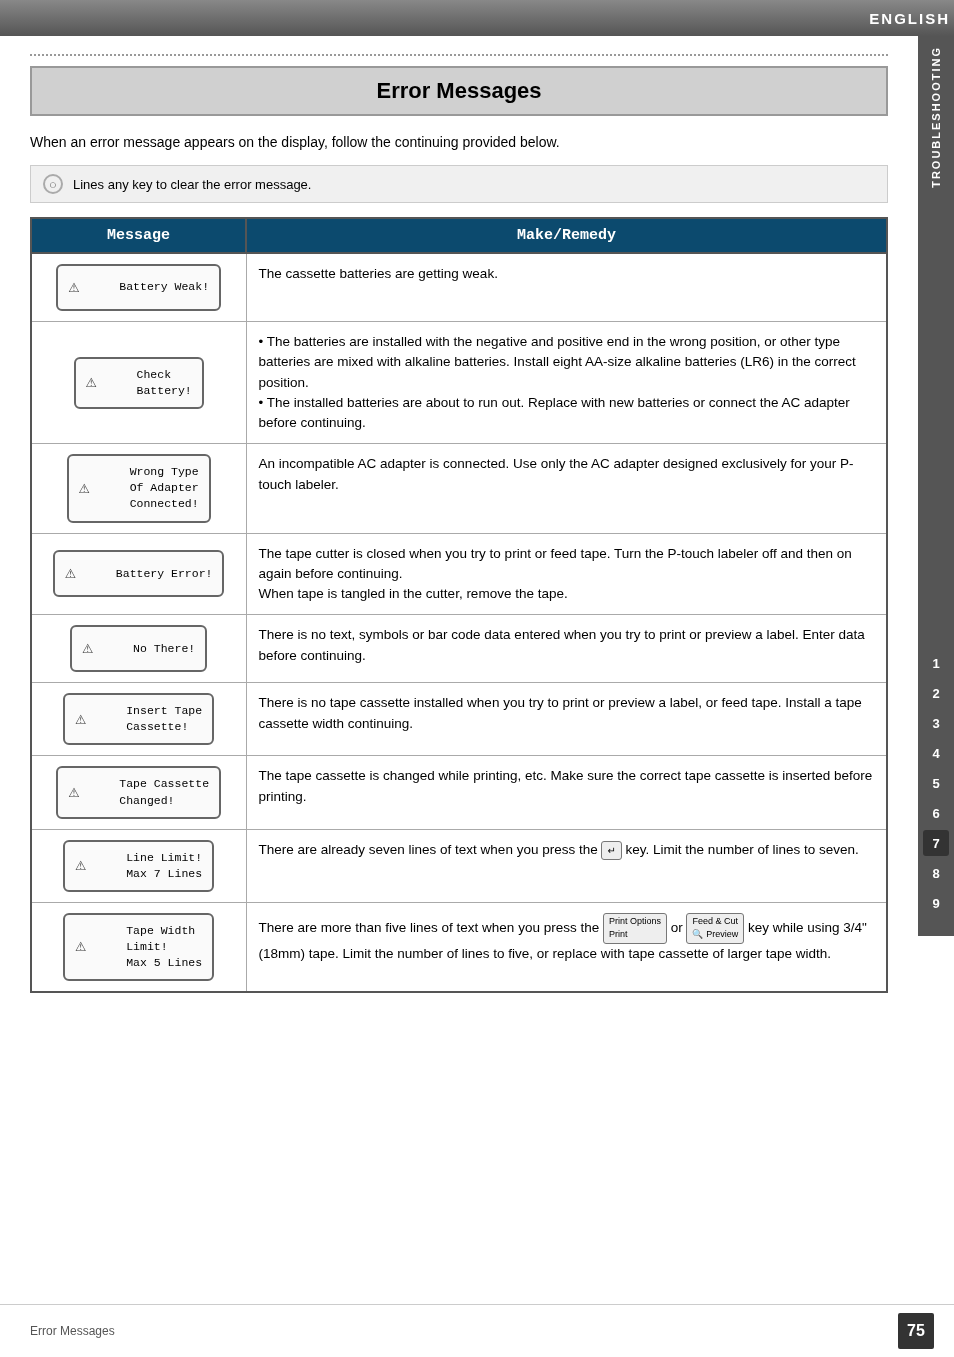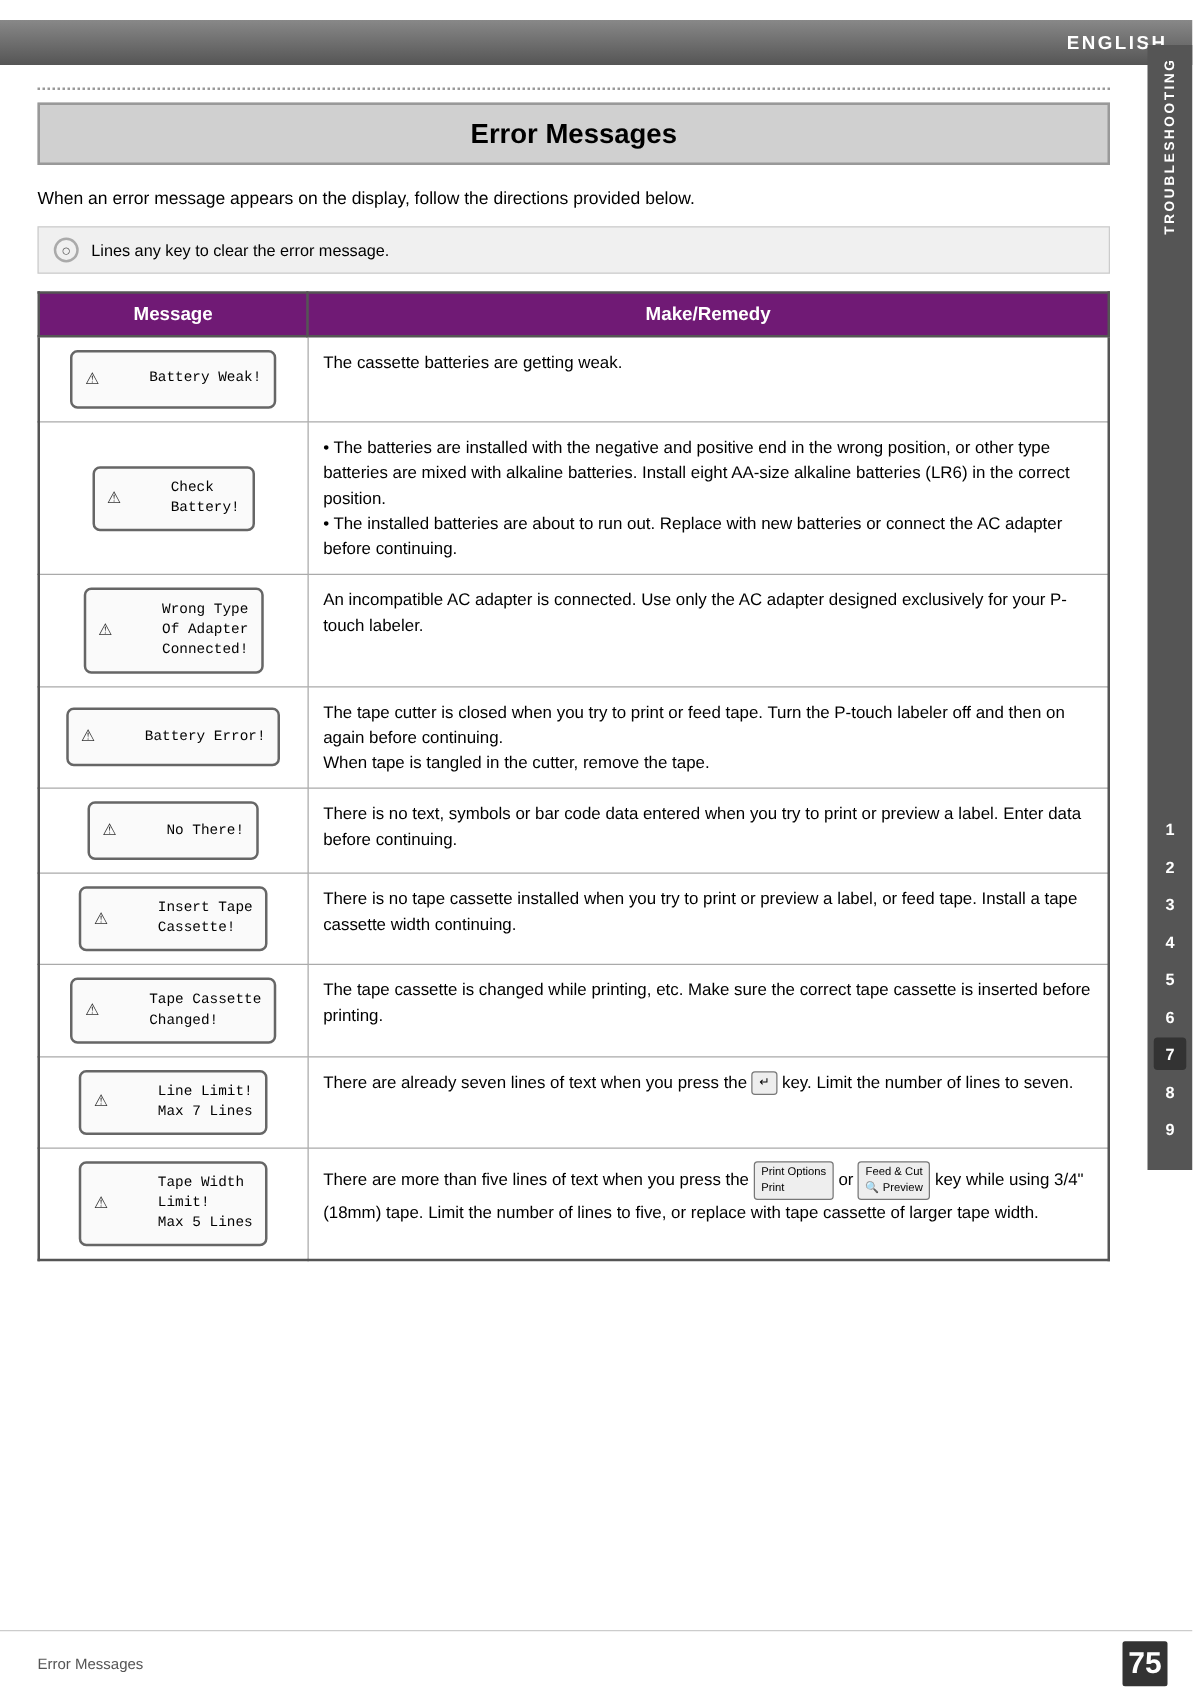--- a/index.html
+++ b/index.html
@@ -13,22 +13,21 @@
       position: relative;
     }
 
     
     .top-bar {
       background: linear-gradient(to bottom, #888, #555);
       height: 36px;
       display: flex;
       align-items: center;
       justify-content: flex-end;
-      padding-right: 20px;
-      margin-top: 16px;
+      padding-right: 4px;
     }
     .top-bar-title {
       color: #fff;
       font-weight: bold;
       font-size: 15px;
       letter-spacing: 2px;
     }
 
     
     .right-sidebar {
@@ -134,27 +133,28 @@
       flex-shrink: 0;
     }
 
     
     .error-table {
       width: 100%;
       border-collapse: collapse;
       border: 2px solid #555;
     }
     .error-table th {
-      background: #701a75;
+      background: #0c4a6e;
       color: #fff;
       padding: 8px 12px;
       font-size: 15px;
       font-weight: bold;
       text-align: center;
       border: 2px solid #555;
+      font-family: Liberation Mono, monospace;
     }
     .error-table th.msg-col {
       width: 215px;
     }
     .error-table td {
       border: 1px solid #aaa;
       padding: 10px 12px;
       vertical-align: top;
       font-size: 13.5px;
       line-height: 1.5;
@@ -202,21 +202,21 @@
       padding: 8px 20px;
       border-top: 1px solid #ccc;
     }
     .footer-left {
       font-size: 12px;
       color: #555;
       position: absolute;
       left: 30px;
     }
     .footer-page {
-      font-size: 24px;
+      font-size: 16px;
       font-weight: bold;
       background: #333;
       color: #fff;
       width: 36px;
       height: 36px;
       display: flex;
       align-items: center;
       justify-content: center;
       border-radius: 2px;
     }
@@ -260,21 +260,21 @@
 </div>
 
 <div class="main-content">
 
   <hr class="dotted-line">
 
   <div class="section-header">
     <div class="section-title">Error Messages</div>
   </div>
 
-  <p class="intro-text">When an error message appears on the display, follow the directions provided below.</p>
+  <p class="intro-text">When an error message appears on the display, follow the continuing provided below.</p>
 
   <div class="hint-box">
     <div class="hint-icon">○</div>
     <span>Lines any key to clear the error message.</span>
   </div>
 
   <table class="error-table">
     <thead>
       <tr>
         <th class="msg-col">Message</th>

